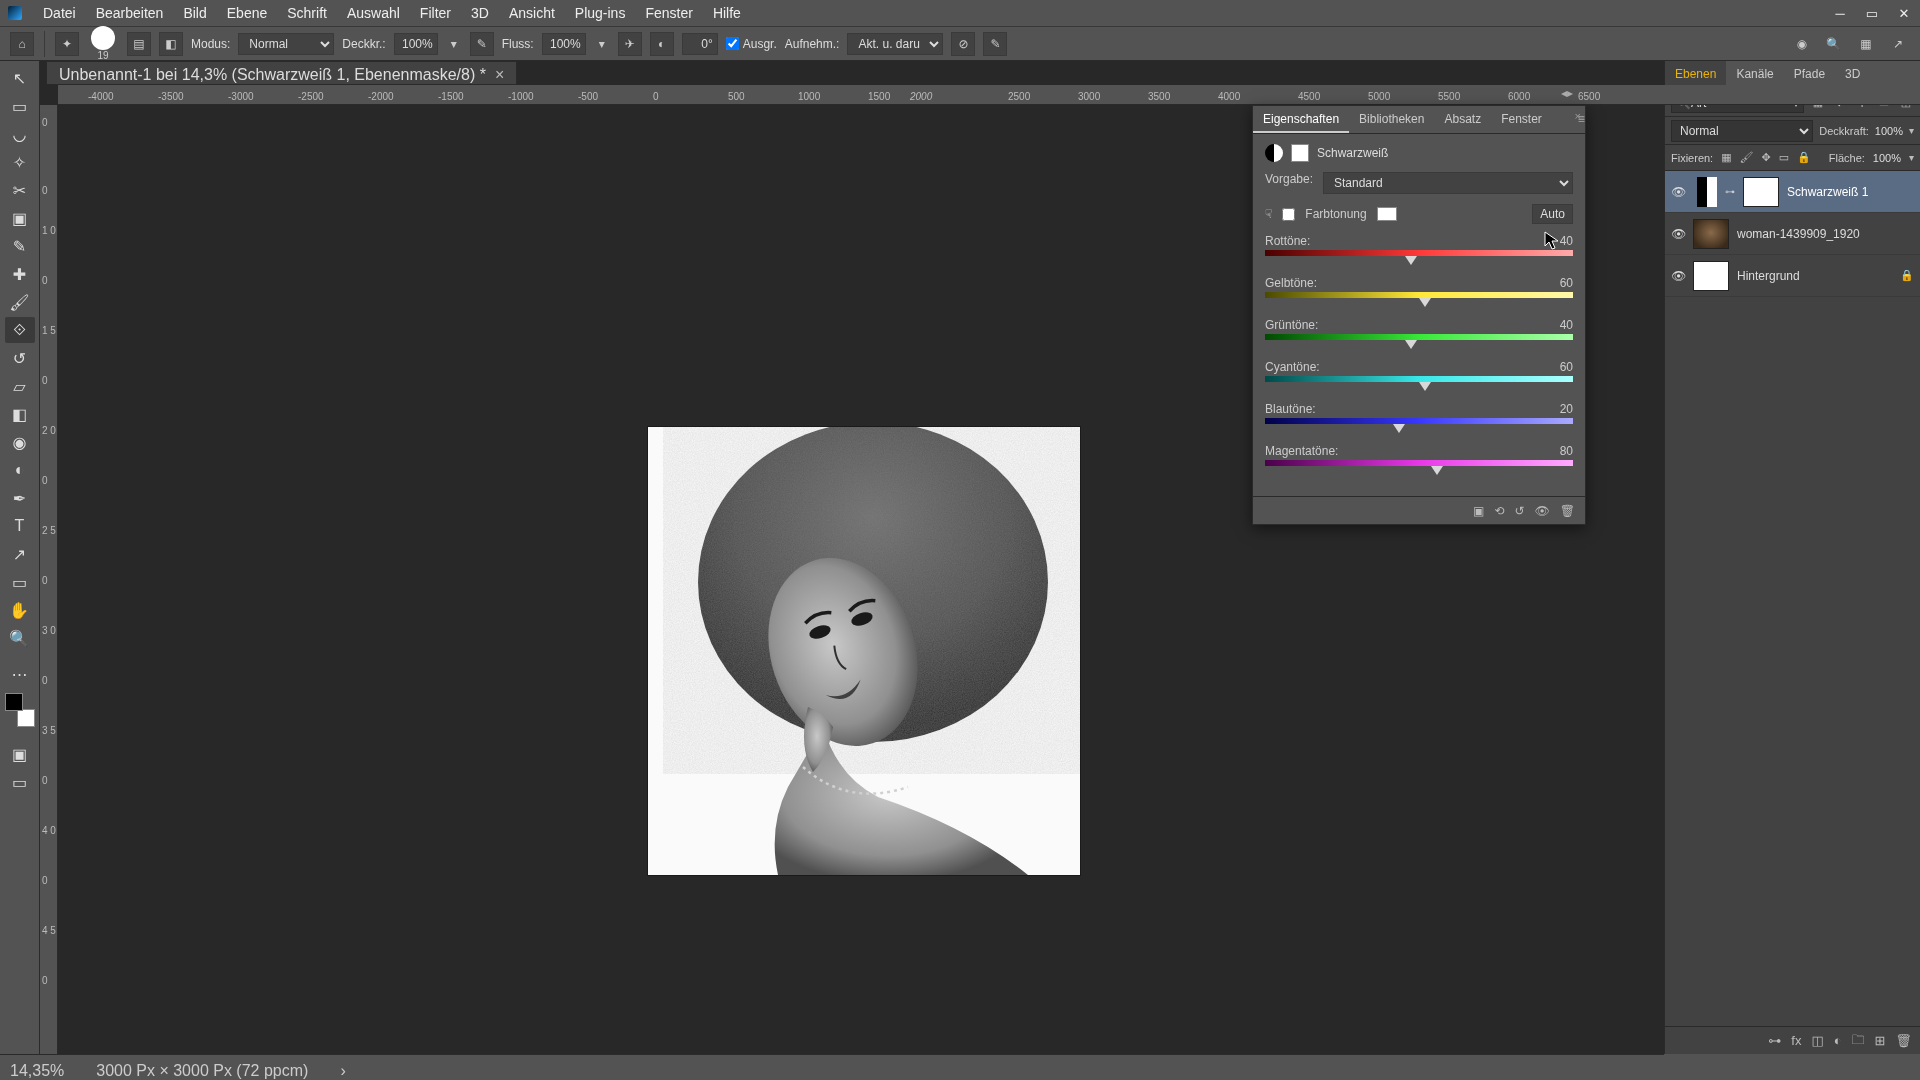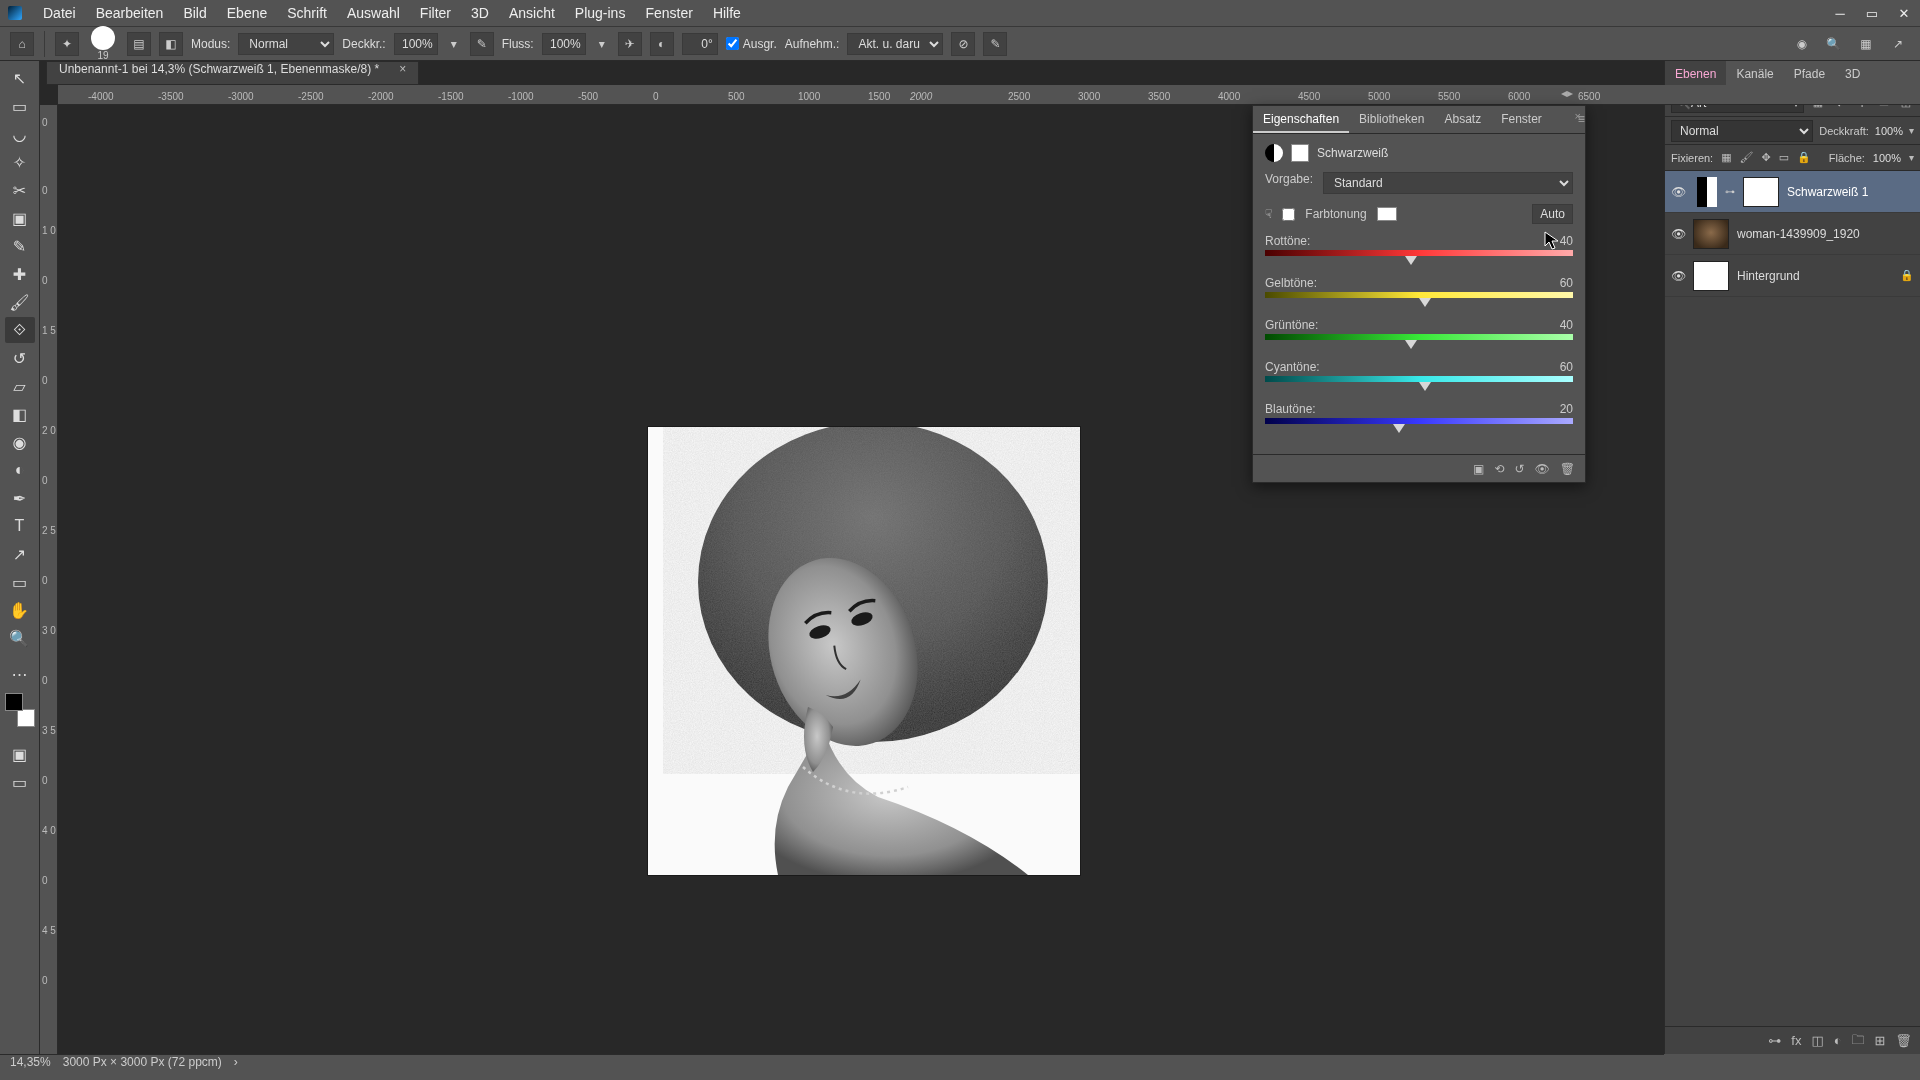--- a/index.html
+++ b/index.html
@@ -27,21 +27,21 @@
 
 .workspace { position:absolute; top:61px; left:0; right:0; bottom:26px; display:flex; }
 .toolbar { width:40px; background:#535353; border-right:1px solid #2a2a2a; padding:4px 0; display:flex; flex-direction:column; align-items:center; gap:2px; }
 .tool { width:30px; height:26px; display:flex; align-items:center; justify-content:center; color:#ddd; border-radius:2px; }
 .tool.active { background:#3a3a3a; }
 .tool-fg-bg { width:30px; height:34px; position:relative; margin-top:4px; }
 .swatch-fg { position:absolute; width:18px; height:18px; background:#000; border:1px solid #888; left:0; top:0; }
 .swatch-bg { position:absolute; width:18px; height:18px; background:#fff; border:1px solid #888; right:0; bottom:0; }
 
 .canvas-zone { flex:1; position:relative; background:#282828; overflow:hidden; }
-.doc-tab { position:absolute; top:0; left:6px; height:24px; background:#424242; border:1px solid #2a2a2a; padding:0 12px; font-size:12px; color:#ddd; display:flex; align-items:flex-start; gap:20px; z-index:3; }
+.doc-tab { position:absolute; top:0; left:6px; height:24px; background:#424242; border:1px solid #2a2a2a; padding:0 12px; font-size:16px; color:#ddd; display:flex; align-items:flex-end; gap:9px; z-index:3; }
 .doc-tab .close-x { color:#bbb; }
 .ruler-h { position:absolute; top:24px; left:18px; right:0; height:20px; background:#535353; border-bottom:1px solid #2a2a2a; z-index:2; display:flex; align-items:flex-end; overflow:hidden; }
 .ruler-h span { font-size:10px; color:#bbb; position:absolute; bottom:2px; }
 .ruler-v { position:absolute; top:44px; left:0; width:18px; bottom:0; background:#535353; border-right:1px solid #2a2a2a; z-index:2; }
 .ruler-v span { font-size:10px; color:#bbb; position:absolute; left:2px; writing-mode:horizontal-tb; }
 .canvas-bg { position:absolute; top:44px; left:18px; right:0; bottom:0; background:#282828; }
 .canvas-img { position:absolute; width:432px; height:448px; left:590px; top:322px; background:linear-gradient(135deg,#f8f8f8,#fafafa); box-shadow:0 0 0 1px #1a1a1a; }
 .canvas-img svg { width:100%; height:100%; display:block; }
 
 
@@ -77,21 +77,21 @@
 .grad-mag { background:linear-gradient(90deg,#4a004a,#e838e8,#ffaaff); }
 .props-footer { height:28px; border-top:1px solid #2a2a2a; display:flex; align-items:center; justify-content:flex-end; gap:10px; padding:0 10px; }
 .props-footer span { color:#bbb; font-size:12px; }
 .collapse-arrows { position:absolute; right:4px; top:-22px; width:28px; height:18px; color:#aaa; font-size:12px; display:flex; align-items:center; justify-content:center; gap:2px; }
 .panel-close { position:absolute; right:4px; top:4px; color:#999; font-size:11px; }
 
 
 .right-dock { position:absolute; top:61px; right:0; width:256px; bottom:26px; background:#424242; border-left:1px solid #2a2a2a; display:flex; flex-direction:column; }
 .dock-tabs { display:flex; height:28px; border-bottom:1px solid #2a2a2a; background:#535353; }
 .dock-tabs span { font-size:12px; color:#ccc; padding:6px 10px; }
-.dock-tabs span.active { background:#424242; color:#f9a8d4; }
+.dock-tabs span.active { background:#424242; color:#eab308; }
 .dock-toolbar { height:28px; display:flex; align-items:center; padding:0 6px; gap:6px; border-bottom:1px solid #2a2a2a; }
 .search-box { flex:1; background:#353535; border:1px solid #2a2a2a; height:20px; display:flex; align-items:center; padding:0 4px; color:#ccc; font-size:12px; }
 .search-box input { background:transparent; border:none; color:#ddd; font-size:12px; width:60px; outline:none; }
 .mini-ico { width:16px; height:16px; color:#bbb; font-size:11px; display:flex; align-items:center; justify-content:center; }
 .blend-row { height:28px; display:flex; align-items:center; padding:0 6px; gap:6px; border-bottom:1px solid #2a2a2a; }
 .blend-select { background:#353535; border:1px solid #2a2a2a; color:#ddd; font-size:12px; padding:2px 4px; flex:1; }
 .opac-label { font-size:11px; color:#ccc; }
 .opac-val { font-size:11px; color:#ddd; }
 .lock-row { height:26px; display:flex; align-items:center; padding:0 6px; gap:8px; border-bottom:1px solid #2a2a2a; font-size:11px; color:#ccc; }
 .lock-row .ico { font-size:11px; color:#bbb; }
@@ -105,21 +105,21 @@
 .mask-thumb { width:36px; height:30px; background:#fff; border:1px solid #222; }
 .link-ico { font-size:10px; color:#ccc; }
 .layer-name { font-size:12px; color:#ddd; }
 .layer-name.italic { }
 .layer .lock-ico { margin-left:auto; color:#bbb; font-size:11px; }
 .thumb-woman { background:radial-gradient(ellipse 70% 80% at 50% 45%,#8a6a4a,#3a2a1a 80%); }
 .layers-footer { height:28px; border-top:1px solid #2a2a2a; display:flex; align-items:center; justify-content:flex-end; gap:10px; padding:0 8px; }
 .layers-footer span { color:#bbb; font-size:13px; }
 
 
-.statusbar { position:absolute; bottom:0; left:0; right:256px; height:26px; background:#535353; border-top:1px solid #2a2a2a; display:flex; align-items:flex-start; padding:0 10px; gap:12px; font-size:12px; color:#ccc; }
+.statusbar { position:absolute; bottom:0; left:0; right:256px; height:26px; background:#535353; border-top:1px solid #2a2a2a; display:flex; align-items:flex-end; padding:0 10px; gap:32px; font-size:16px; color:#ccc; }
 
 
 .cursor-pt { position:absolute; left:1544px; top:231px; z-index:50; pointer-events:none; }
 .cursor-pt svg { width:16px; height:20px; display:block; }
 
 </style>
 </head>
 <body>
 
 <div class="titlebar">
@@ -386,20 +386,30 @@
         <div class="slider-block">
           <div class="slider-label">
             <span>Blautöne:</span>
             <span class="val">20</span>
           </div>
   <div class="slider-track">
     <div class="slider-grad grad-blu"></div>
     <div class="slider-thumb" style="left:43.5%"></div>
   </div>
         </div>
+        <div class="slider-block">
+          <div class="slider-label">
+            <span>Magentatöne:</span>
+            <span class="val">80</span>
+          </div>
+  <div class="slider-track">
+    <div class="slider-grad grad-mag"></div>
+    <div class="slider-thumb" style="left:56%"></div>
+  </div>
+        </div>
       </div>
   </div>
   <div class="props-footer">
     <span>▣</span>
     <span>⟲</span>
     <span>↺</span>
     <span>👁</span>
     <span>🗑</span>
   </div>
 </div>

